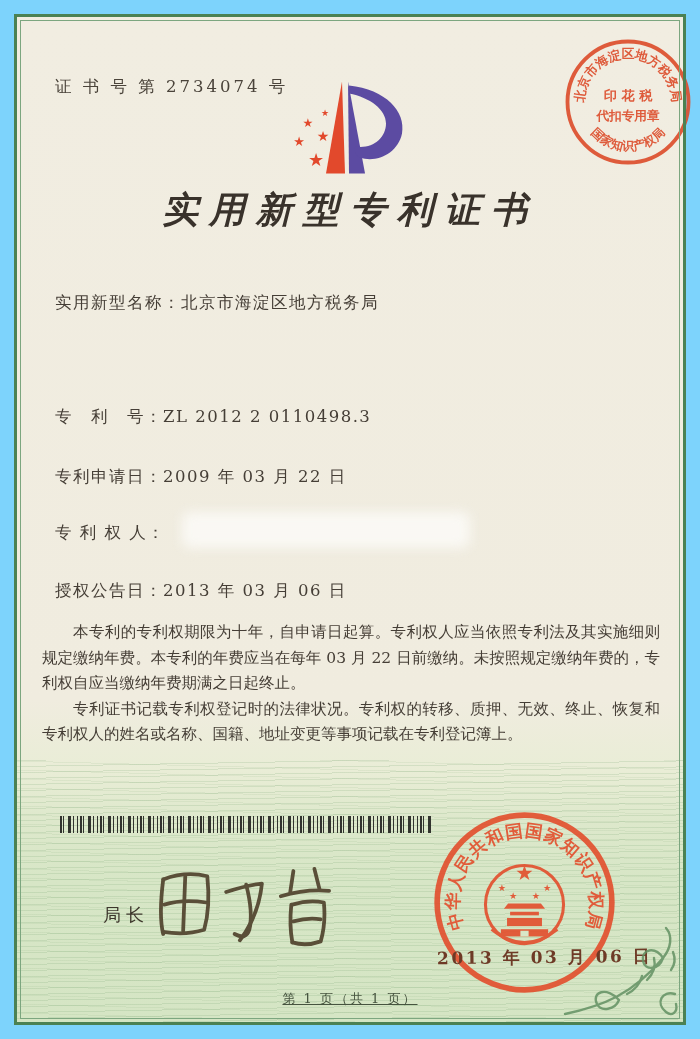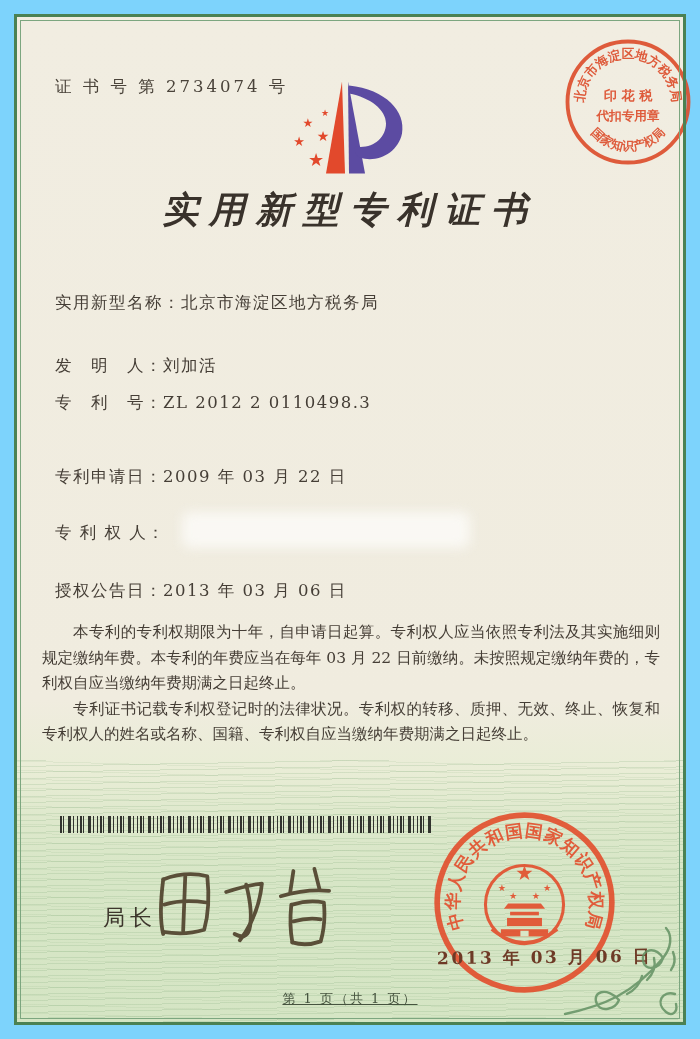--- a/index.html
+++ b/index.html
@@ -35,21 +35,21 @@
 
   .title{
     position:absolute;left:0;right:0;top:186px;text-align:center;
     font-size:36px;font-weight:bold;letter-spacing:11px;color:#39322b;font-style:italic;
   }
 
   .field{
     position:absolute;left:55px;font-size:16.5px;letter-spacing:1.5px;
     color:#453e36;white-space:nowrap;
   }
-  .f1{top:292px}.f2{top:355px}.f3{top:392px}.f4{top:466px}.f5{top:522px}.f6{top:580px}
+  .f1{top:292px}.f2{top:355px}.f3{top:406px}.f4{top:466px}.f5{top:522px}.f6{top:580px}
   .redaction{
     position:absolute;left:182px;top:512px;width:288px;height:36px;
     background:rgba(251,250,246,.9);filter:blur(6px);border-radius:8px;
   }
 
   .body-text{
     position:absolute;left:42px;right:40px;top:620px;
     font-size:15.5px;line-height:25.5px;text-align:justify;color:#453e36;
   }
   .body-text p{margin:0;text-indent:2em;}
@@ -60,21 +60,21 @@
       #20201e 0px,#20201e 2px,transparent 2px,transparent 3px,
       #20201e 3px,#20201e 4px,transparent 4px,transparent 8px,
       #20201e 8px,#20201e 11px,transparent 11px,transparent 13px,
       #20201e 13px,#20201e 14px,transparent 14px,transparent 17px,
       #20201e 17px,#20201e 18px,transparent 18px,transparent 20px);
     opacity:.9;
   }
 
   .director-label{
     position:absolute;left:103px;top:903px;
-    font-size:22px;letter-spacing:5px;color:#3d362c;
+    font-size:18px;letter-spacing:5px;color:#3d362c;
   }
   .signature{position:absolute;left:146px;top:850px;}
 
   .grant-seal{position:absolute;left:432px;top:810px;opacity:.88;}
   .seal-date{
     position:absolute;left:437px;top:946px;
     font-size:17px;font-weight:bold;letter-spacing:2.5px;color:#6e3a26;
     transform:rotate(-.6deg);white-space:nowrap;
   }
 
@@ -123,30 +123,29 @@
     <text font-size="11" fill="#dd4f2e" font-weight="bold">
       <textPath href="#taxBottom" startOffset="50%" text-anchor="middle">国家知识产权局</textPath>
     </text>
     <text x="60" y="58" text-anchor="middle" font-size="12" font-weight="bold" fill="#dd4f2e">印 花 税</text>
     <text x="60" y="76" text-anchor="middle" font-size="11.5" font-weight="bold" fill="#dd4f2e">代扣专用章</text>
   </svg>
 
   <div class="title">实用新型专利证书</div>
 
   <div class="field f1"><span>实用新型名称：</span><span>北京市海淀区地方税务局</span></div>
-  <div class="field f2"><span>发　明　人：</span><span>刘加活</span></div>
   <div class="field f3"><span>专　利　号：</span><span>ZL 2012 2 0110498.3</span></div>
   <div class="field f4"><span>专利申请日：</span><span>2009 年 03 月 22 日</span></div>
   <div class="field f5"><span>专 利 权 人：</span><span></span></div>
   <div class="redaction"></div>
   <div class="field f6"><span>授权公告日：</span><span>2013 年 03 月 06 日</span></div>
 
   <div class="body-text">
     <p>本专利的专利权期限为十年，自申请日起算。专利权人应当依照专利法及其实施细则规定缴纳年费。本专利的年费应当在每年 03 月 22 日前缴纳。未按照规定缴纳年费的，专利权自应当缴纳年费期满之日起终止。</p>
-    <p>专利证书记载专利权登记时的法律状况。专利权的转移、质押、无效、终止、恢复和专利权人的姓名或名称、国籍、专利权自应当缴纳年费期满之日起终止。</p>
+    <p>专利证书记载专利权登记时的法律状况。专利权的转移、质押、无效、终止、恢复和专利权人的姓名或名称、国籍、地址变更等事项记载在专利登记簿上。</p>
   </div>
 
   <div class="barcode"></div>
 
   <div class="director-label">局长</div>
   <svg class="signature" width="215" height="105" viewBox="0 0 200 100" fill="none" stroke="#4a3b26" stroke-width="3.6" stroke-linecap="round" stroke-linejoin="round" opacity=".88" aria-label="田力普">
 
     <path d="M14,28 C11,52 11,68 14,80"></path>
     <path d="M14,28 C30,22 44,22 56,25 C58,44 57,62 53,76 C40,80 26,80 14,78"></path>
     <path d="M35,25 L33,77"></path>

